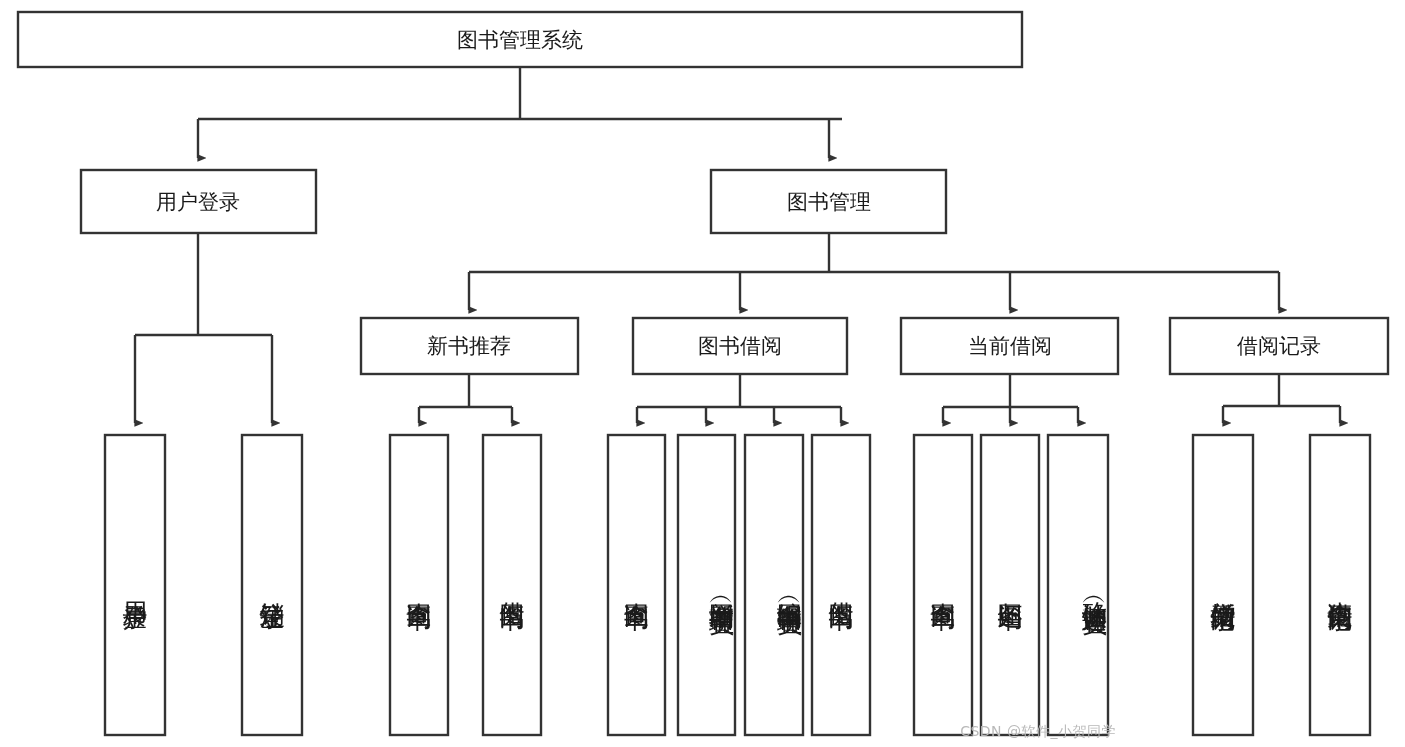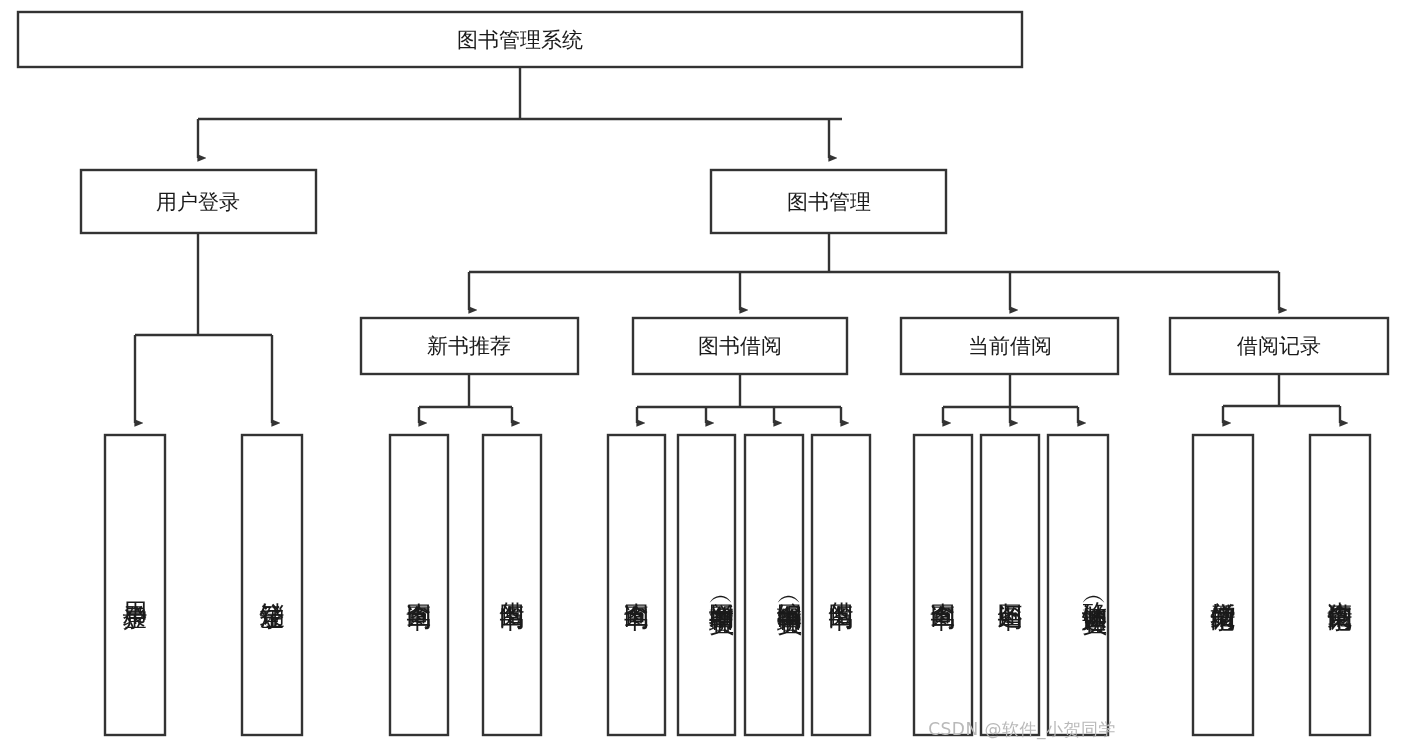--- a/index.html
+++ b/index.html
@@ -63,21 +63,21 @@
     align-items: center;
     justify-content: center;
     pointer-events: none;
     user-select: none;
   }
   #watermark {
     position: absolute;
     right: 8px;
     bottom: 6px;
     font-family: "DejaVu Sans", "Liberation Sans", sans-serif;
-    font-size: 17px;
+    font-size: 14px;
     color: #b9b9b9;
     letter-spacing: 0.5px;
     white-space: nowrap;
   }
 </style>
 </head>
 <body>
 
 <div id="diagram-root">
 

